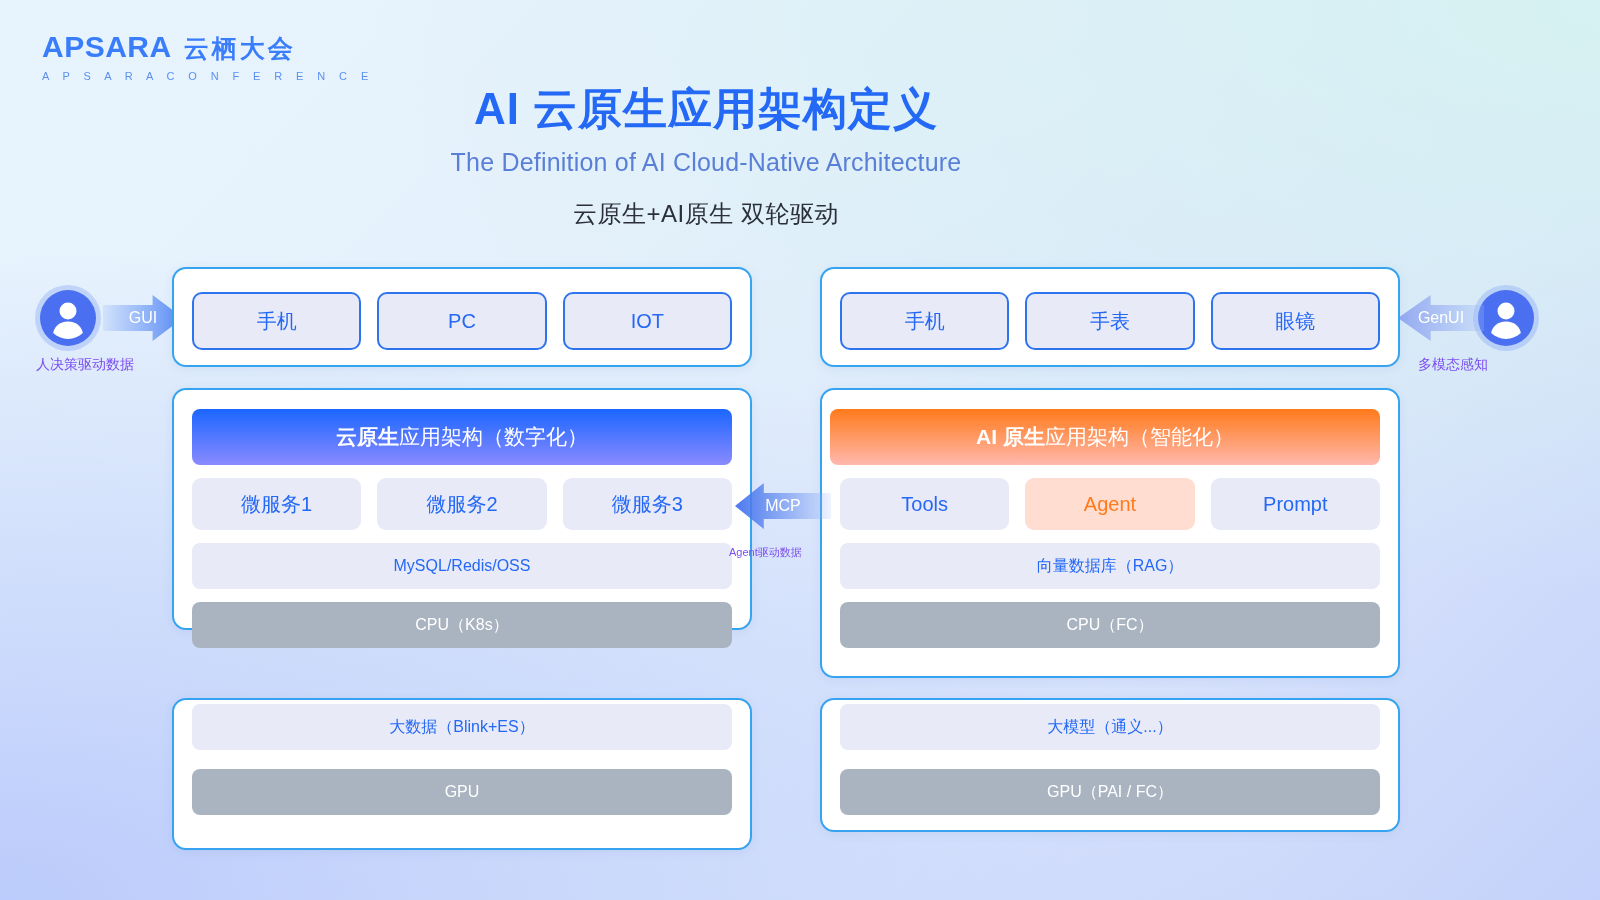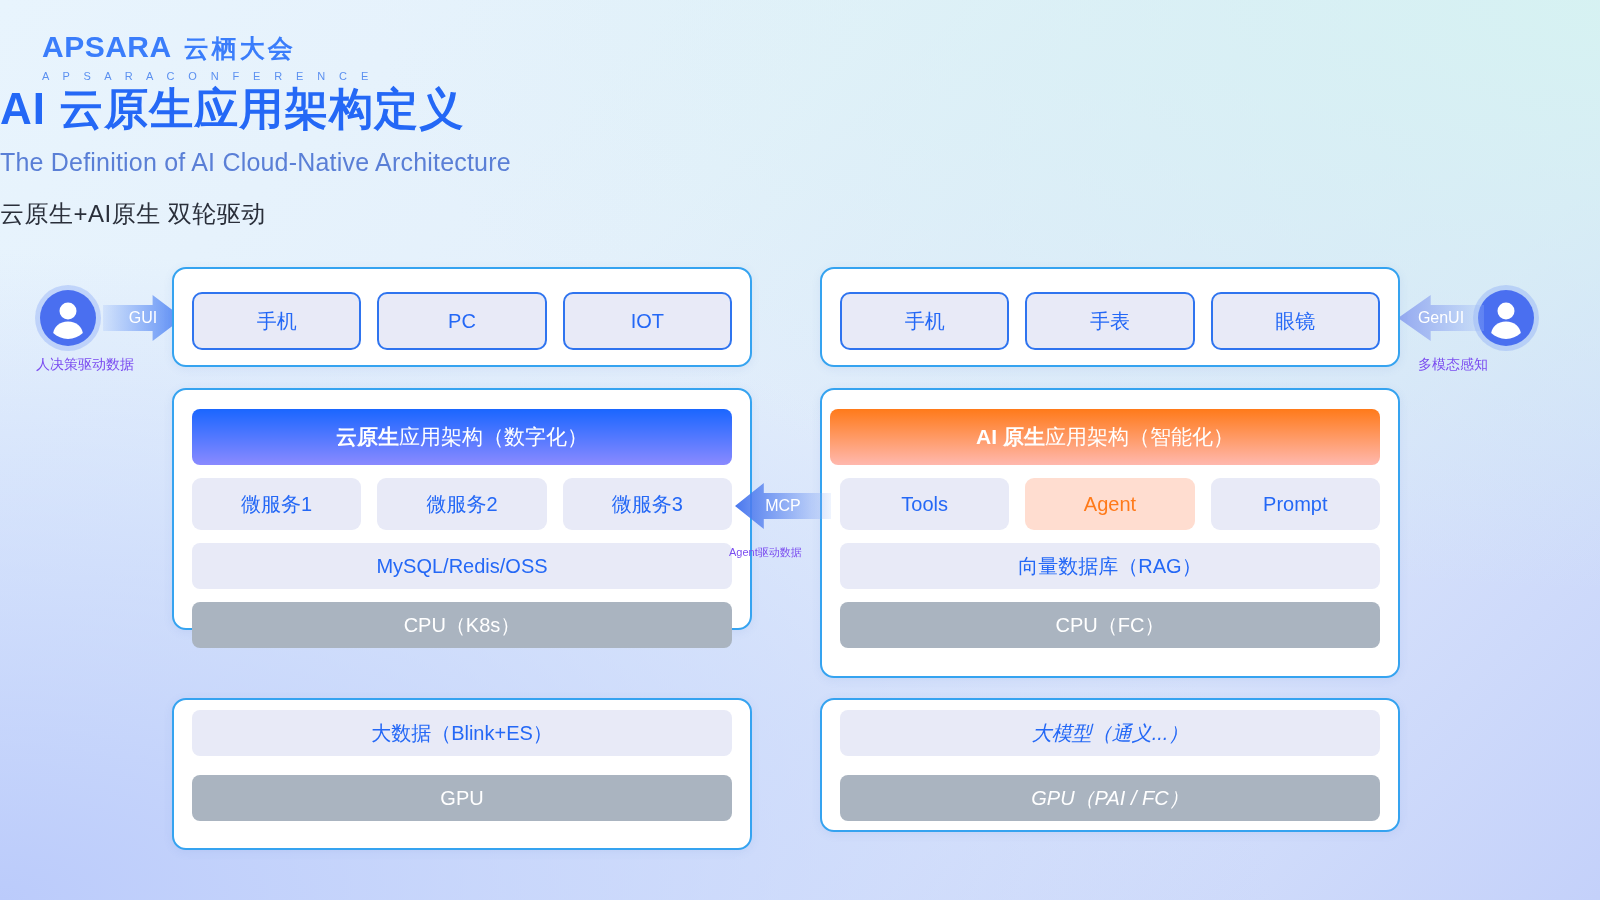--- a/index.html
+++ b/index.html
@@ -55,21 +55,21 @@
     letter-spacing: 5.4px;
     color: #5b90f0;
   }
 
   
   .head {
     position: absolute;
     left: 0;
     top: 84px;
     width: 1412px;
-    text-align: left;
+    text-align: center;
   }
   .title {
     font-size: 44px;
     font-weight: bold;
     color: #2468f6;
     letter-spacing: 1px;
     line-height: 1.15;
   }
   .subtitle {
     margin-top: 13px;
@@ -117,21 +117,21 @@
   }
   .bar {
     margin: 0 18px;
     height: 46px;
     display: flex;
     align-items: center;
     justify-content: center;
     border-radius: 8px;
     background: #e8eaf7;
     color: #2468f6;
-    font-size: 20px;
+    font-size: 16px;
   }
   .bar.gray {
     background: #aab4c0;
     color: #ffffff;
   }
   .banner {
     margin: 0 18px;
     height: 56px;
     display: flex;
     align-items: center;
@@ -151,22 +151,22 @@
 
   
   #card-left-arch  { left: 172px; top: 388px; width: 580px; height: 242px; }
   #card-right-arch { left: 820px; top: 388px; width: 580px; height: 290px; }
   .arch-inner { position: absolute; left: 0; top: 19px; width: 100%; box-sizing: border-box; }
   .arch-inner .row { margin-top: 13px; }
   .arch-inner .bar { margin-top: 13px; }
 
   
   #card-left-data  { left: 172px; top: 698px; width: 580px; height: 152px; }
-  #card-right-data { left: 820px; top: 698px; width: 580px; height: 134px; font-style: italic; }
-  .data-inner { position: absolute; left: 0; top: 10px; width: 100%; box-sizing: border-box; }
+  #card-right-data { left: 820px; top: 698px; width: 580px; height: 134px; }
+  .data-inner { position: absolute; left: 0; top: 4px; width: 100%; box-sizing: border-box; }
   .data-inner .bar + .bar { margin-top: 19px; }
 
   
   .actor {
     position: absolute;
     width: 56px;
     height: 56px;
     border-radius: 50%;
     background: #4a6ff0;
     box-shadow: 0 0 0 5px rgba(125,160,245,0.35);

